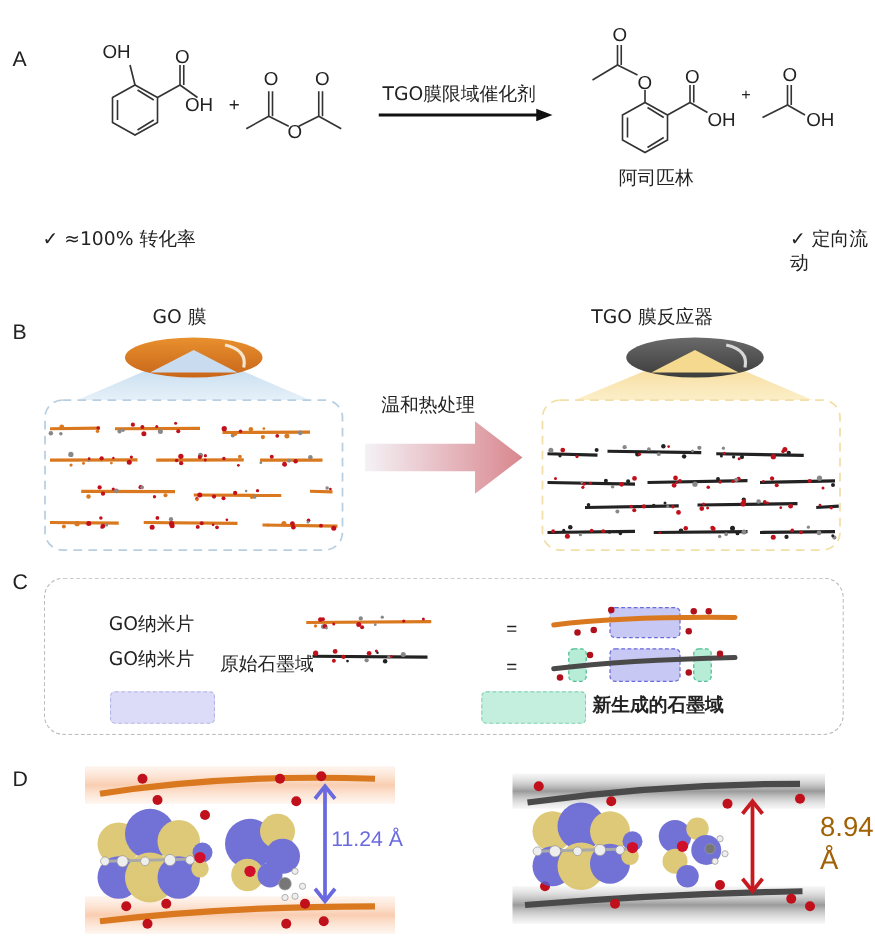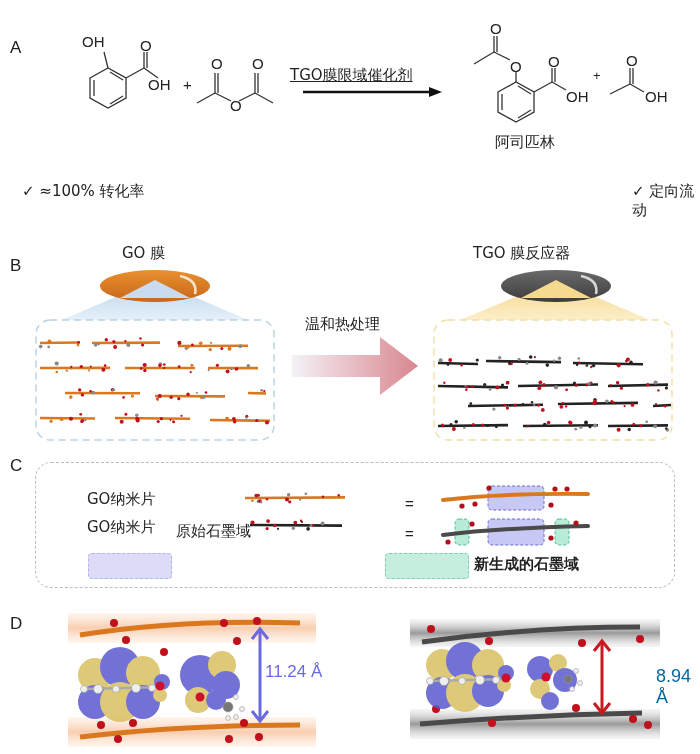--- a/index.html
+++ b/index.html
@@ -48,21 +48,21 @@
       <line x1="60" y1="38" x2="60" y2="18"></line>
       <line x1="63" y1="38" x2="63" y2="18"></line>
       <line x1="60" y1="38" x2="78" y2="48"></line>
     </g>
   </svg>
   <span class="abs chem" style="left:16px;top:0px;">O</span>
   <span class="abs chem" style="left:57px;top:0px;">O</span>
   <span class="abs chem" style="left:35px;top:42px;">O</span>
 </div>
 
-<span class="abs txt15 cn" style="left:290px;top:66px;text-decoration:underline;">TGO膜限域催化剂</span>
+<span class="abs txt15 cn" style="left:306px;top:66px;">TGO膜限域催化剂</span>
 <div class="abs" style="left:303px;top:86px;width:140px;height:12px;">
   <svg width="140" height="12">
       <line x1="0" y1="6" x2="128" y2="6" stroke="#111" stroke-width="2.5"></line>
       <polygon points="126,1 139,6 126,11" fill="#111"></polygon>
     </svg>
 </div>
 
 <div class="abs" style="left:470px;top:10px;width:140px;height:120px;">
   <svg width="140" height="120" viewBox="0 0 140 120">
     <g stroke="#333" stroke-width="1.3" fill="none">
@@ -97,21 +97,21 @@
       <line x1="22" y1="32" x2="22" y2="16"></line>
       <line x1="25" y1="32" x2="25" y2="16"></line>
       <line x1="22" y1="32" x2="36" y2="40"></line>
     </g>
   </svg>
   <span class="abs chem" style="left:18px;top:0px;">O</span>
   <span class="abs chem" style="left:37px;top:36px;">OH</span>
 </div>
 
 <div class="abs txt15 cn" style="left:22px;top:182px;width:680px;height:24px;">
-  <span class="abs" style="left:0px;"><span>✓</span> <span>≈100% 转化率</span></span>
+  <span class="abs" style="left:12px;"><span>✓</span> <span>≈100% 转化率</span></span>
   <span class="abs" style="left:562px;margin-left:48px;"><span>✓</span> <span>定向流动</span></span>
 </div>
 
 <div class="abs panel-label" style="left:10px;top:256px;">B</div>
 <span class="abs txt15 cn" style="left:122px;top:244px;">GO 膜</span>
 <span class="abs txt15 cn" style="left:473px;top:244px;">TGO 膜反应器</span>
 
 <div class="abs" style="left:30px;top:268px;width:250px;height:175px;">
   <svg width="250" height="175" viewBox="0 0 250 175">
     <defs>
@@ -650,14 +650,14 @@
         <circle cx="176" cy="66" r="2.5"></circle>
         <circle cx="180" cy="78" r="2.5"></circle>
         <circle cx="172" cy="84" r="2.5"></circle>
     </g>
     <g stroke="#c81820" stroke-width="3" fill="none">
       <line x1="202" y1="38" x2="202" y2="106"></line>
       <polyline points="194,46 202,36 210,46"></polyline>
       <polyline points="194,98 202,108 210,98"></polyline>
     </g>
   </svg>
-  <span class="abs" style="left:256px;top:61px;font-size:18px;color:#0369a1;">8.94 Å</span>
+  <span class="abs" style="left:256px;top:44px;font-size:22px;color:#a16207;">8.94 Å</span>
 </div>
 
 </body></html>

